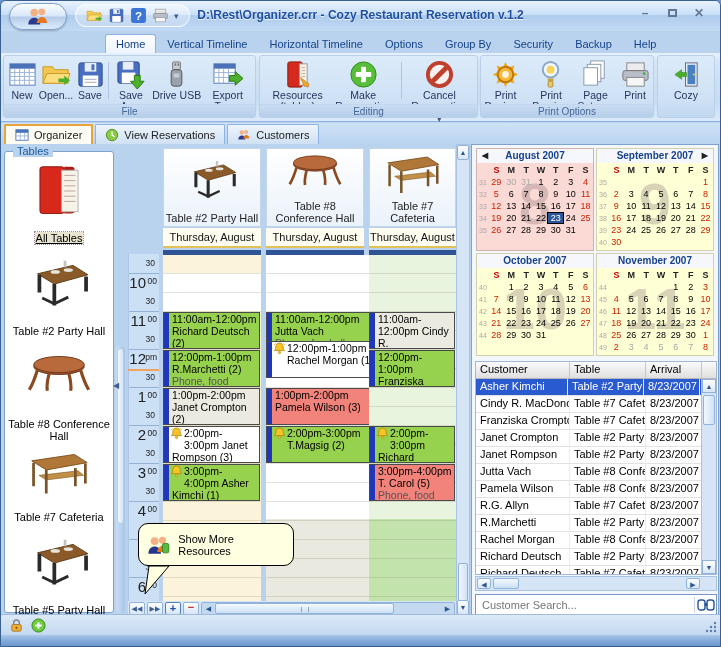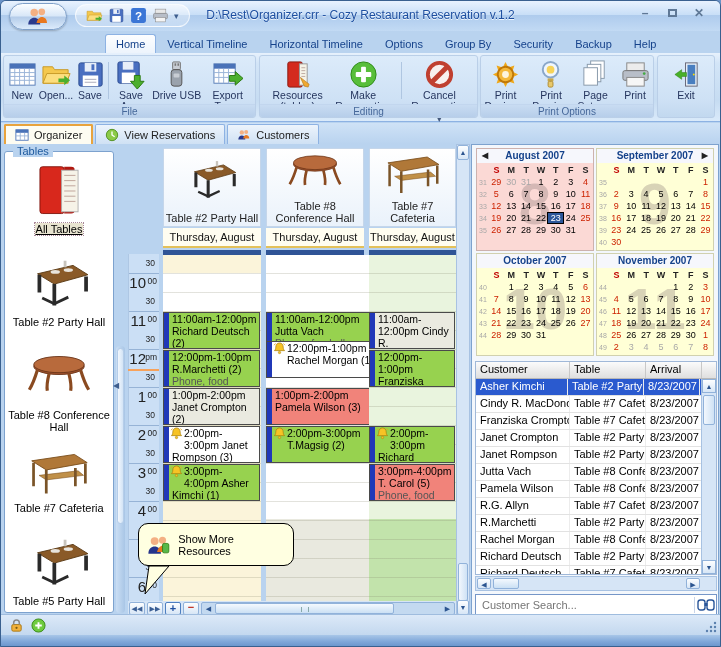--- a/index.html
+++ b/index.html
@@ -6,21 +6,21 @@
 body{font-family:"Liberation Sans",sans-serif;background:#6A93C8;width:721px;height:647px;overflow:hidden}
 #window{position:relative;width:721px;height:647px;background:#B9D3EF;border:1px solid #39608F;border-radius:6px 6px 0 0;overflow:hidden}
 
 .titlebar{position:absolute;left:0;top:0;right:0;height:30px;background:linear-gradient(#E8F2FE,#C9DFF7 45%,#AECBED 46%,#C2DAF4)}
 .orb{position:absolute;left:8px;top:2px;width:58px;height:27px;border-radius:14px;border:1px solid #7E9FC8;background:linear-gradient(#FCFEFF,#D8E7F8 48%,#B4CCE9 52%,#DCEBFB);display:flex;align-items:center;justify-content:center;box-shadow:0 1px 2px rgba(0,0,0,.25)}
 .orb svg{width:24px;height:24px}
 .qat{position:absolute;left:74px;top:3px;height:23px;display:flex;align-items:center;gap:5px;padding:0 10px;border-radius:12px;background:linear-gradient(rgba(255,255,255,.55),rgba(255,255,255,.15));border:1px solid rgba(255,255,255,.7)}
 .qat .qbtn{width:17px;height:17px}
 .qat .qbtn svg{width:100%;height:100%}
 .qat .qmore{font-size:9px;color:#3E5E8E;line-height:8px;text-align:center}
-.title-text{position:absolute;left:130px;right:130px;top:7px;text-align:center;font-size:12px;font-weight:normal;color:#1E4FA0;text-shadow:0 1px 0 rgba(255,255,255,.8);white-space:nowrap;overflow:hidden}
+.title-text{position:absolute;left:130px;right:130px;top:7px;text-align:center;font-size:12px;font-weight:bold;color:#1E4FA0;text-shadow:0 1px 0 rgba(255,255,255,.8);white-space:nowrap;overflow:hidden}
 .win-btns{position:absolute;right:12px;top:5px;display:flex;gap:9px}
 .win-btn{width:18px;height:15px;color:#5F7896;font-size:12px;font-weight:bold;text-align:center;line-height:14px}
 .win-btn .box{display:inline-block;width:9px;height:8px;border:2px solid #5F7896;margin-top:3px}
 
 .rtabs{position:absolute;left:0;top:30px;right:0;height:22px;display:flex;padding-left:104px;align-items:flex-end}
 .rtab{padding:4px 11px 3px;font-size:11px;color:#15428B;white-space:nowrap}
 .rtab.active{background:linear-gradient(#FDFEFF,#EDF4FC);border:1px solid #8DB2E3;border-bottom:none;border-radius:3px 3px 0 0;padding:3px 10px}
 
 #ribbon{position:absolute;left:0;top:52px;right:0;height:69px;background:linear-gradient(#E7F1FC,#D3E5F7 15%,#C6DCF2 70%,#DAEAFA);border-bottom:1px solid #8DB2E3}
 .rgroup{position:absolute;top:2px;bottom:3px;border:1px solid #BACFE8;border-radius:3px;background:linear-gradient(#DCEBFA,#CEE1F5 72%,#C2D8EF)}
@@ -37,21 +37,21 @@
 #vtabs{position:absolute;left:0;top:122px;right:0;height:21px;background:linear-gradient(#CFE2F6,#B9D3EF);display:flex;align-items:flex-end;padding-left:3px}
 .vtab{display:flex;align-items:center;gap:5px;height:20px;padding:0 9px;font-size:11px;color:#222;border:1px solid #8DB2E3;border-bottom:none;border-radius:2px 2px 0 0;background:linear-gradient(#EDF4FC,#CFE1F4);margin-right:2px}
 .vtab svg{width:14px;height:14px}
 .vtab.active{background:#FDFCF2;border-color:#E8A33D;border-width:2px 2px 0 2px;font-weight:normal}
 
 .tables-panel{position:absolute;left:3px;top:150px;width:110px;height:462px;background:#fff;border:1px solid #7DA2CE;border-radius:3px}
 .tables-caption{position:absolute;left:12px;top:144px;font-size:11px;color:#1E5A9E;background:#B9D3EF;padding:0 4px;z-index:2}
 .sb-item{position:absolute;left:2px;width:104px;height:92px;text-align:center}
 .sb-ic{height:62px;display:flex;align-items:flex-end;justify-content:center}
 .sb-ic svg{max-height:60px}
-.sb-label{font-size:11px;line-height:12px;margin-top:3px;color:#000}
+.sb-label{font-size:11px;line-height:12px;margin-top:12px;color:#000}
 .sb-item.sel .sb-label span{background:#E8E4D0;text-decoration:underline;outline:1px dotted #A89;padding:0 1px}
 
 .vsplit{position:absolute;left:115px;top:345px;width:9px;height:267px;background:linear-gradient(90deg,#CADEF4,#A9C6E6);border-radius:4px}
 .vsplit-thumb{position:absolute;left:1px;top:2px;width:7px;height:176px;background:linear-gradient(90deg,#F2F7FD,#D3E4F6);border-radius:4px;border:1px solid #B5CDE9}
 .vsplit-arrow{position:absolute;left:112px;top:380px;font-size:8px;color:#3E5E8E;z-index:3}
 
 .ruler{position:absolute;left:127px;top:253px;width:31px;height:347px;background:#CBDFF5;overflow:hidden;border-left:1px solid #AEC7E4}
 .ruler-row{height:19px;position:relative;color:#222}
 .ruler-row.hour{border-top:1px solid #96B3D6}
 .rr-big{position:absolute;right:13px;top:0;font-size:15px;line-height:17px}
@@ -313,21 +313,21 @@
       </div>
       <div class="rgroup nocap" style="left: 656px; width: 58px;">
         <div class="rbtns">
           <div class="rbtn">
             <div class="ric"><svg viewBox="0 0 32 32">
                 <rect x="15" y="4" width="12" height="24" fill="#E8F0F8" stroke="#667"></rect>
                 <rect x="17" y="6" width="8" height="20" fill="#4A7FC0"></rect>
                 <circle cx="23.5" cy="16" r="1" fill="#FD0"></circle>
                 <path d="M4 16l7-5v3h5v4h-5v3z" fill="#48B028" stroke="#2A7A10" stroke-width=".5"></path>
               </svg></div>
-            <div class="rlabel">Exit</div>
+            <div class="rlabel">Cozy</div>
           </div>
         </div>
       </div>
     </div>
 
   <div id="vtabs">
       <div class="vtab active">
         <span style="width: 14px; height: 14px; display: inline-flex;">
           <svg viewBox="0 0 16 16">
             <rect x="1" y="2" width="14" height="12" fill="#fff" stroke="#4A72B8"></rect>

